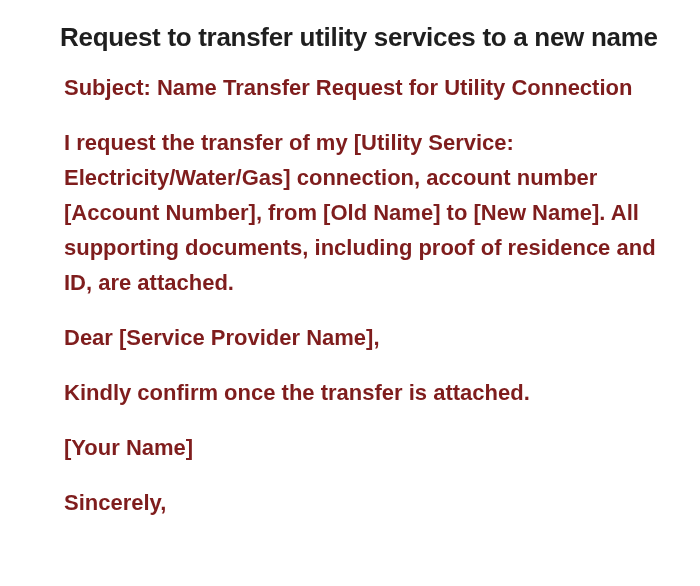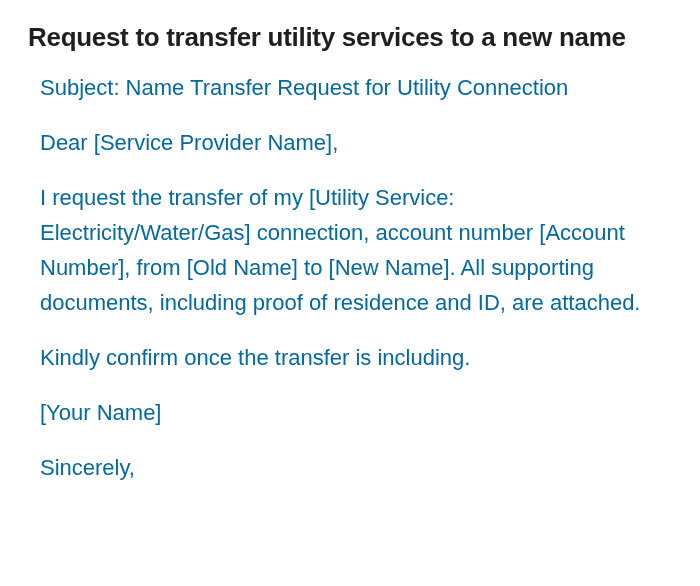--- a/index.html
+++ b/index.html
@@ -8,51 +8,51 @@
     background: #ffffff;
   }
   body {
     width: 700px;
     height: 586px;
     overflow: hidden;
     font-family: "Liberation Sans", "DejaVu Sans", sans-serif;
     -webkit-font-smoothing: antialiased;
   }
   .doc {
-    padding: 21px 40px 0 28px;
+    padding: 21px 40px 0 60px;
   }
   .doc-title {
     margin: 0 0 16px 0;
     font-size: 26px;
     line-height: 33px;
     font-weight: 700;
     letter-spacing: -0.3px;
     white-space: nowrap;
     color: #1f1f1f;
   }
   .doc-para {
-    margin: 0 0 20px 12px;
+    margin: 0 0 20px 4px;
     max-width: 615px;
     font-size: 22px;
     line-height: 35px;
-    font-weight: 400;
-    color: #0369a1;
+    font-weight: 700;
+    color: #7f1d1d;
   }
 </style>
 </head>
 <body>
 
 <article class="doc">
   <h1 class="doc-title">Request to transfer utility services to a new name</h1>
 
   <p class="doc-para">Subject: Name Transfer Request for Utility Connection</p>
 
+  <p class="doc-para">I request the transfer of my [Utility Service: Electricity/Water/Gas] connection, account number [Account Number], from [Old Name] to [New Name]. All supporting documents, including proof of residence and ID, are attached.</p>
+
   <p class="doc-para">Dear [Service Provider Name],</p>
 
-  <p class="doc-para">I request the transfer of my [Utility Service: Electricity/Water/Gas] connection, account number [Account Number], from [Old Name] to [New Name]. All supporting documents, including proof of residence and ID, are attached.</p>
-
-  <p class="doc-para">Kindly confirm once the transfer is including.</p>
+  <p class="doc-para">Kindly confirm once the transfer is attached.</p>
 
   <p class="doc-para">[Your Name]</p>
 
   <p class="doc-para">Sincerely,</p>
 
 </article>
 
 </body></html>

